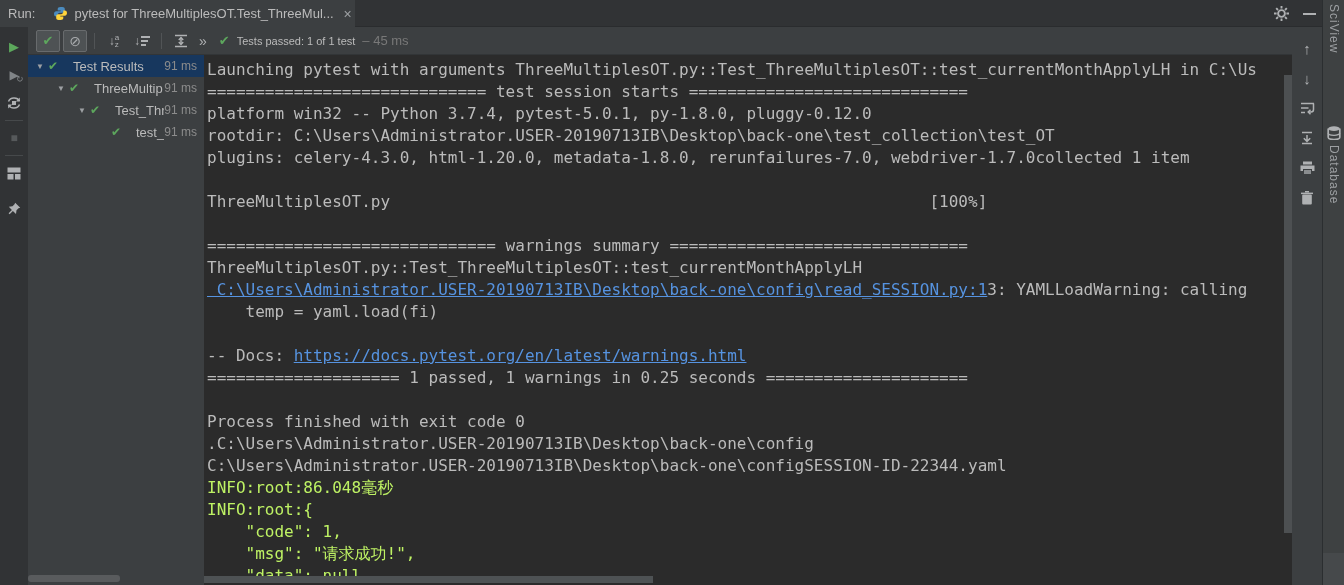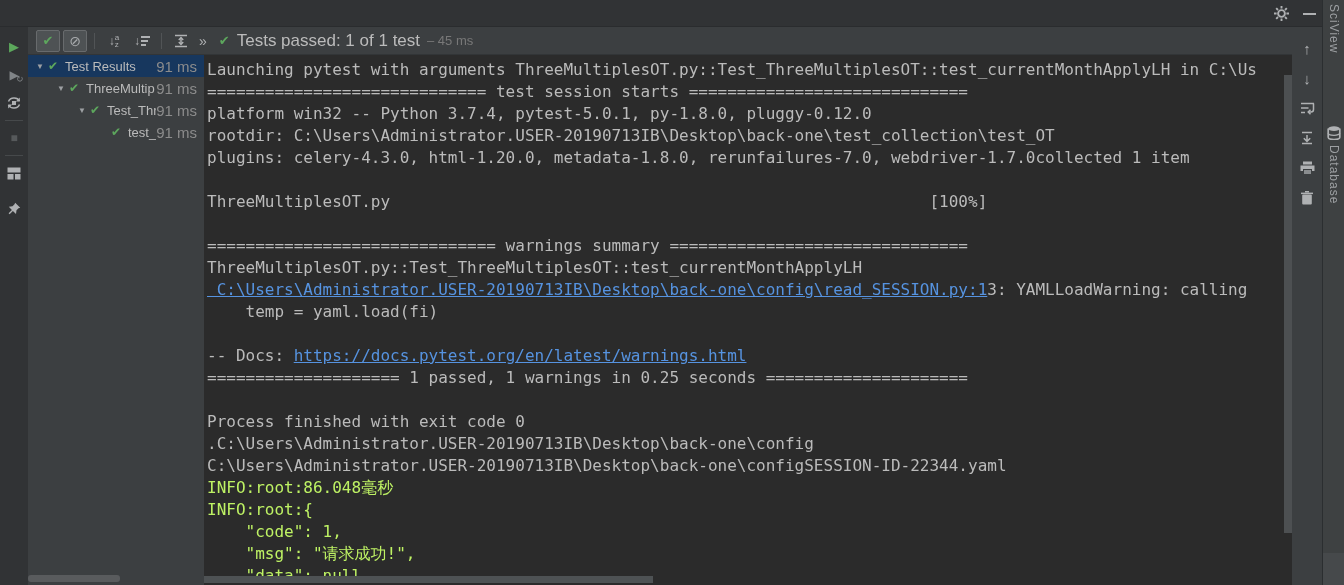--- a/index.html
+++ b/index.html
@@ -40,31 +40,31 @@
   .ignore-glyph { color:#A8ABAD; font-size:14px; line-height:1; }
   .tsep { width:1px; height:16px; background:#515456; margin:0 7px; }
   .sorticon { display:flex; align-items:center; color:#AFB1B3; }
   .sorticon .arr { font-size:12px; }
   .azstack { display:flex; flex-direction:column; font-size:8px; line-height:7px; color:#AFB1B3; }
   .bars { display:flex; flex-direction:column; gap:2px; margin-left:1px; }
   .bars i { display:block; height:2px; background:#AFB1B3; }
   .bars i:nth-child(1){width:9px} .bars i:nth-child(2){width:7px} .bars i:nth-child(3){width:5px}
   .overflow-glyph { color:#AFB1B3; font-size:14px; margin:0 4px 0 6px; }
   .status { display:flex; align-items:center; gap:7px; margin-left:8px; }
-  .status-text { color:#BBBBBB; font-size:17px; }
+  .status-text { color:#BBBBBB; font-size:11px; }
   .status-time { color:#787878; font-size:13px; }
 
   
   .tree { position:absolute; left:28px; top:55px; width:176px; bottom:0; background:#3C3F41; overflow:hidden; }
   .trow { height:22px; display:flex; align-items:center; font-size:13px; color:#BBBBBB; white-space:nowrap; }
   .trow.sel { background:#17375E; }
   .expander { width:16px; color:#9DA0A3; font-size:8px; text-align:center; flex:0 0 16px; }
   .tcheck { width:17px; color:#5DA75D; font-size:12px; flex:0 0 17px; }
-  .tlabel { overflow:hidden; flex:1 1 auto; }
-  .tdur { color:#8C8C8C; font-size:15px; padding-right:7px; flex:0 0 auto; }
+  .tlabel { overflow:hidden; flex:1 1 auto;margin-left:8px; }
+  .tdur { color:#8C8C8C; font-size:12px; padding-right:7px; flex:0 0 auto; }
   .tree-hscroll { position:absolute; left:0; bottom:3px; width:92px; height:7px; background:#595B5D; border-radius:3px; }
 
   
   .console { position:absolute; left:204px; top:55px; width:1088px; bottom:0;
     background:#2B2B2B; overflow:hidden; }
   .console-lines { position:absolute; left:3px; top:4px;
     font-family:"DejaVu Sans Mono", monospace; font-size:16px; line-height:22px; white-space:pre; }
   .cline { height:22px; }
   .kp { color:#BBBBBB; }
   .kl { color:#5693E0; text-decoration:underline; }
@@ -89,20 +89,33 @@
   .rb-bottom-block { position:absolute; left:0; bottom:0; width:22px; height:32px; background:#46494B; }
 
   svg { display:block; }
 </style>
 </head>
 <body>
 
 <div class="app">
 
   <div class="topbar">
+    <div class="topbar-left">
+      <span class="run-label">Run:</span>
+      <div class="run-tab">
+        <span>
+          <svg width="15" height="15" viewBox="0 0 15 15">
+            <path d="M7.5 1C5.6 1 4.7 1.9 4.7 3v1.6h3v.7H3.2C2 5.3 1 6.2 1 7.9c0 1.7 1 2.5 2.2 2.5h1.5V8.9c0-1.2 1-2.1 2.2-2.1h3c1 0 1.9-.8 1.9-1.9V3c0-1.1-.9-2-2.4-2z" fill="#4B8BBE"></path>
+            <path d="M7.5 14c1.9 0 2.8-.9 2.8-2v-1.6h-3v-.7h4.5c1.2 0 2.2-.9 2.2-2.6 0-1.7-1-2.5-2.2-2.5h-1.5v1.5c0 1.2-1 2.1-2.2 2.1h-3c-1 0-1.9.8-1.9 1.9V12c0 1.1.9 2 2.4 2z" fill="#FFD43B"></path>
+          </svg>
+        </span>
+        <span class="title">pytest for ThreeMultiplesOT.Test_ThreeMul...</span>
+        <span class="tab-close">×</span>
+      </div>
+    </div>
     <div class="topbar-right">
       <span>
         <svg width="15" height="15" viewBox="0 0 15 15">
           <g stroke="#AFB1B3" stroke-width="1.9" fill="none">
             <circle cx="7.5" cy="7.5" r="3.4"></circle>
             <path d="M7.5 0v2.6M7.5 12.4V15M0 7.5h2.6M12.4 7.5H15M2.2 2.2l1.8 1.8M11 11l1.8 1.8M12.8 2.2L11 4M4 11l-1.8 1.8"></path>
           </g>
           <circle cx="7.5" cy="7.5" r="1.5" fill="#313335"></circle>
         </svg>
       </span>

